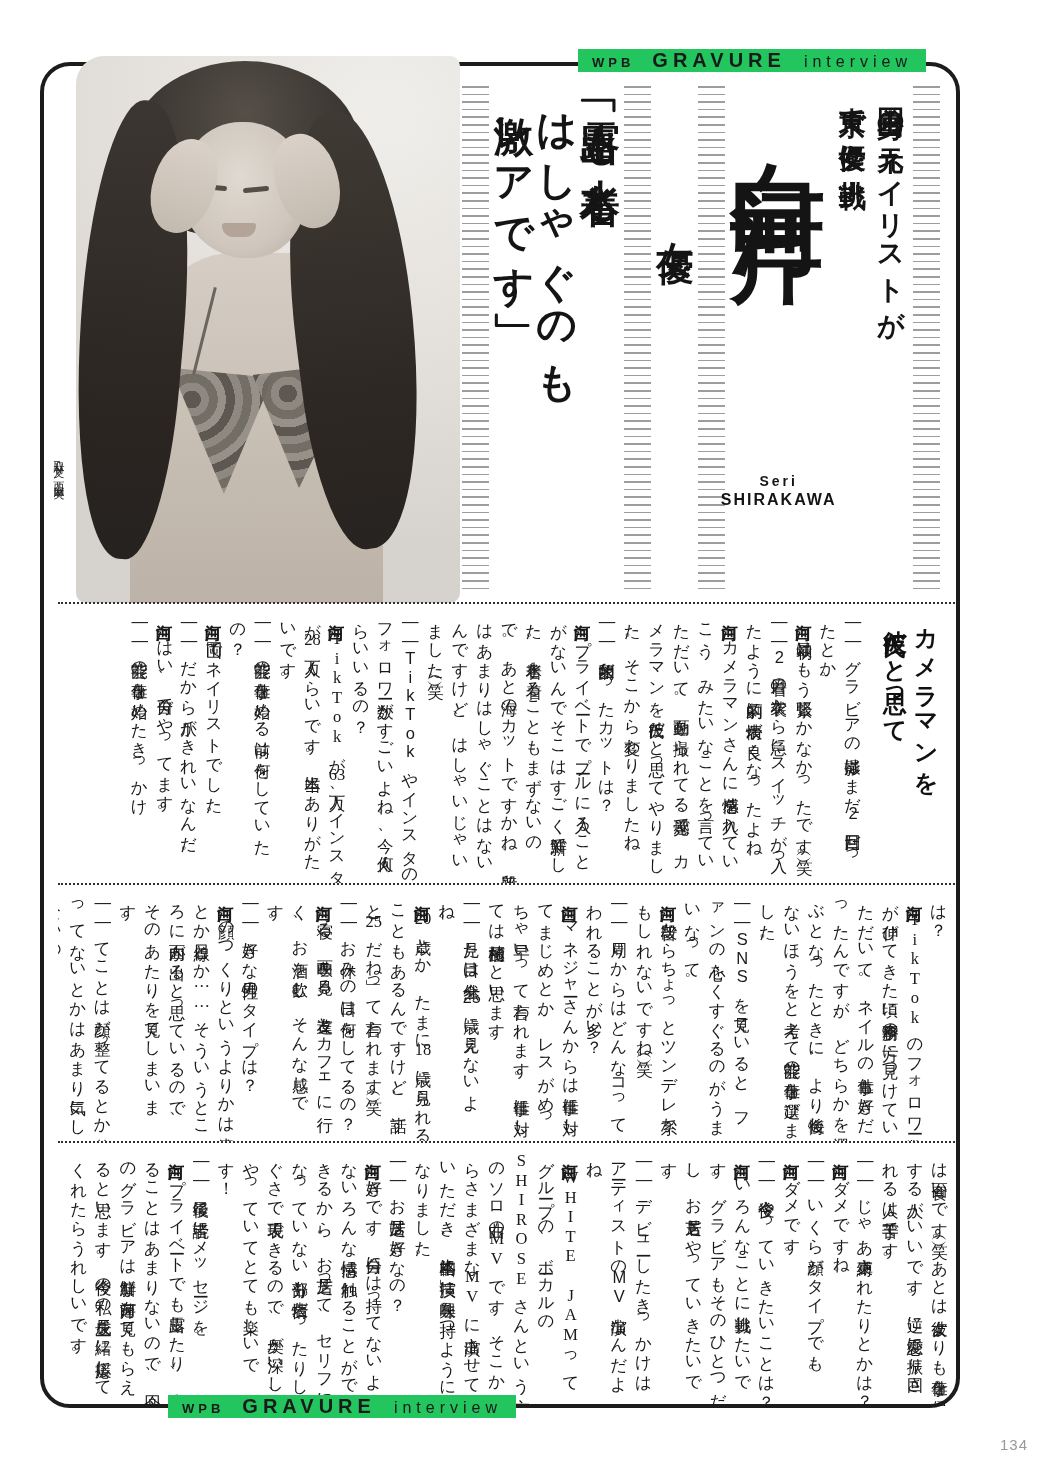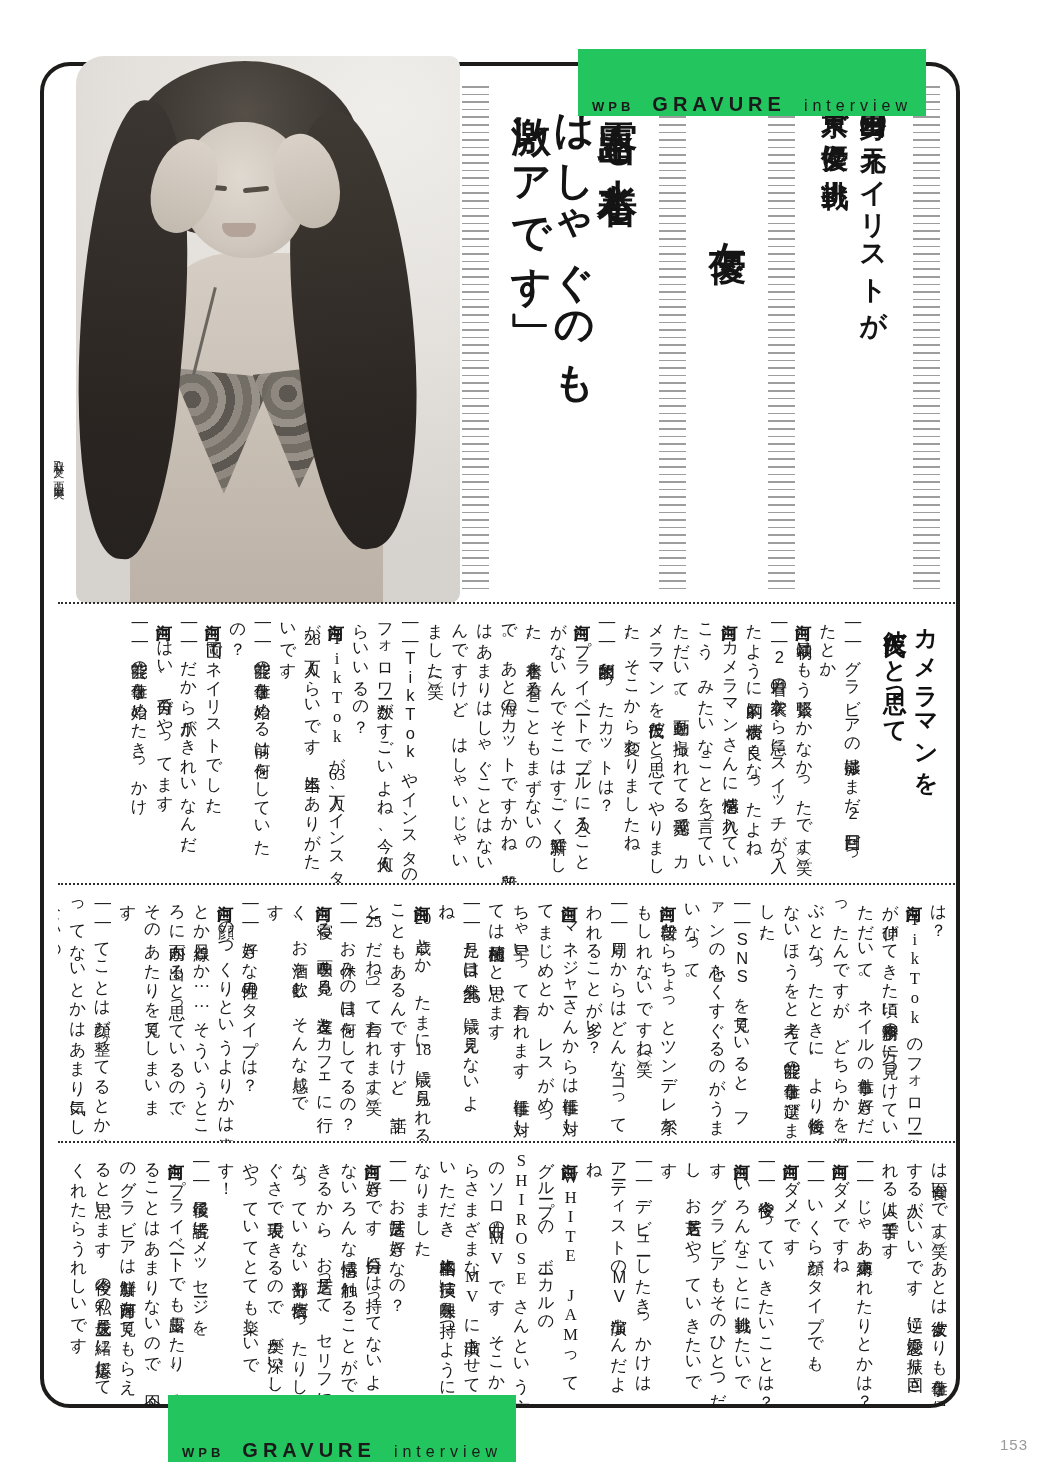--- a/index.html
+++ b/index.html
@@ -9,21 +9,21 @@
   
   .frame{position:absolute;left:40px;top:62px;width:920px;height:1346px;
          box-sizing:border-box;border:4px solid #1d1c1a;border-radius:30px;}
 
   
   .brand{position:absolute;display:flex;align-items:baseline;gap:18px;background:#22c55e;
          padding:0 14px;z-index:3;white-space:nowrap;}
   .brand-header{left:578px;top:49px;}
   .brand-footer{left:168px;top:1395px;}
   .b-wpb{font-size:13px;font-weight:bold;letter-spacing:4px;}
-  .b-grav{font-size:20px;font-weight:bold;letter-spacing:5px;margin-top:44px;}
+  .b-grav{font-size:20px;font-weight:bold;letter-spacing:5px;}
   .b-int{font-size:16px;font-weight:400;letter-spacing:5px;}
 
   .page-num{position:absolute;right:22px;bottom:30px;font-size:15px;color:#999;letter-spacing:1px;}
 
   
   .photo{position:absolute;left:76px;top:56px;width:384px;height:547px;overflow:hidden;
          border-radius:28px 10px 10px 10px;
          background:radial-gradient(ellipse 120% 80% at 80% 10%,#f0eeea 0%,#e4e1dd 55%,#d6d3ce 100%);}
   .photo *{position:absolute;}
   .ph-body{left:14%;top:36%;width:66%;height:64%;border-radius:40% 34% 0 0;
@@ -125,20 +125,27 @@
   <div class="title-area">
     <div class="rule-strip"></div>
     <div class="quote">
       <div>「露出も水着も</div>
       <div>はしゃぐのも</div>
       <div>激レアです」</div>
     </div>
     <div class="rule-strip"></div>
     <div class="role">女優</div>
     <div class="rule-strip"></div>
+    <div class="name-block">
+      <div class="name-vert">白河芹</div>
+      <div class="name-roman">
+        <div class="nr1">Seri</div>
+        <div class="nr2">SHIRAKAWA</div>
+      </div>
+    </div>
     <div class="intro">
       <div>岡山出身の元ネイリストが</div>
       <div>東京で女優に挑戦！</div>
     </div>
     <div class="rule-strip"></div>
   </div>
 
   <div class="columns">
     <section class="txt-block" id="blk0">
         <h2 class="blk-head">
@@ -190,15 +197,15 @@
         <p class="a"><b class="spk">白河</b>　プライベートでも露出したり、水着を着ることはあまりないので、今回のグラビアは新鮮な白河芹を見てもらえると思います。今後の私の成長を一緒に応援してくれたらうれしいです。</p>
       </section>
   </div>
 
   <div class="brand brand-footer">
     <span class="b-wpb">WPB</span>
     <span class="b-grav">GRAVURE</span>
     <span class="b-int">interview</span>
   </div>
 
-  <div class="page-num">153</div>
+  <div class="page-num">134</div>
 
 </div>
 
 </body></html>

